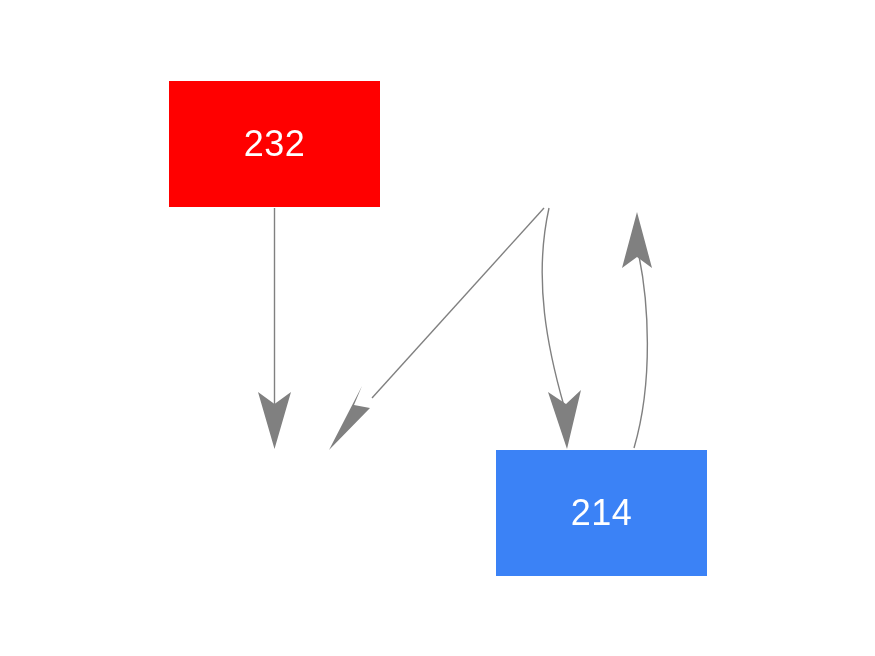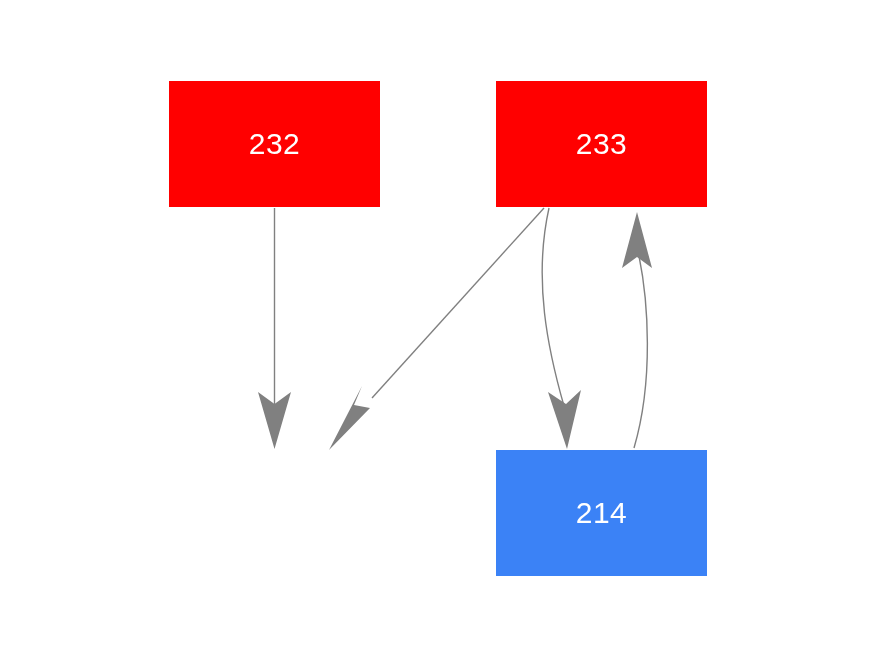--- a/index.html
+++ b/index.html
@@ -26,21 +26,21 @@
   .node {
     position: absolute;
     display: flex;
     align-items: center;
     justify-content: center;
     box-sizing: border-box;
   }
   .node-label {
     color: #ffffff;
     font-family: "Liberation Sans", sans-serif;
-    font-size: 30px;
+    font-size: 36px;
     font-weight: normal;
     line-height: 1;
     letter-spacing: 0.5px;
     user-select: none;
   }
 </style>
 </head>
 <body>
 
 <div id="canvas">
@@ -65,22 +65,19 @@
     <g>
       <path d="M 634 448 C 654 380 648 300 639 256" fill="none" stroke="#808080" stroke-width="1.4"></path>
       <path d="M 637 212 L 652 268 L 637 257 L 622 268 Z" fill="#808080"></path>
     </g>
   </svg>
 
   <div class="node" style="left:169px; top:81px; width:211px; height:126px; background:#ff0000;">
     <span class="node-label">232</span>
   </div>
 
-  <div class="node" style="left:496px; top:81px; width:211px; height:126px; background:#ff0000;">
-    <span class="node-label">233</span>
-  </div>
 
 
   <div class="node" style="left:496px; top:450px; width:211px; height:126px; background:#3b82f6;">
     <span class="node-label">214</span>
   </div>
 
 </div>
 
 </body></html>

